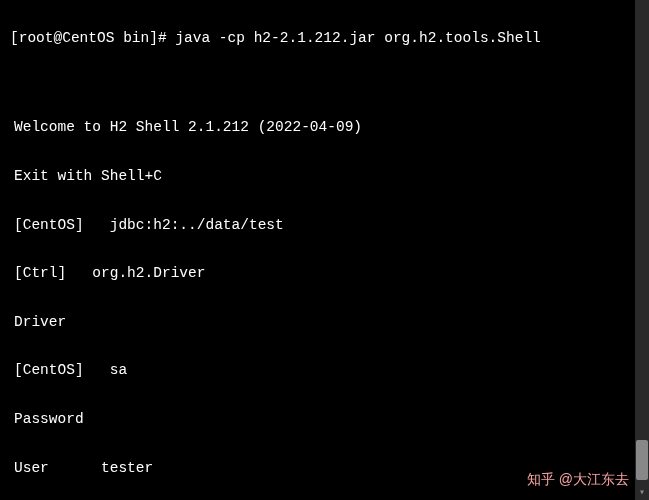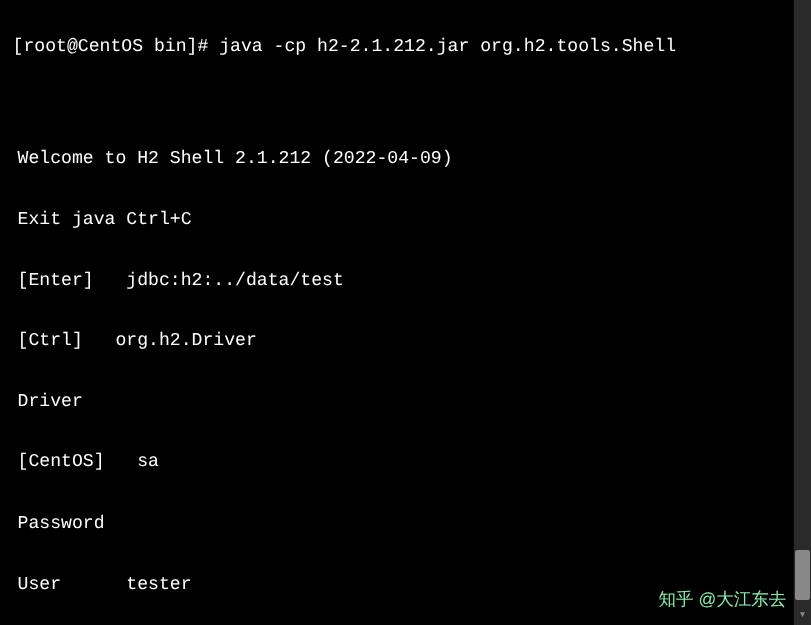--- a/index.html
+++ b/index.html
@@ -16,21 +16,21 @@
       position: relative;
     }
     .terminal { white-space: pre; }
     .prompt-line { margin-bottom: 4px; }
     .output-line { margin: 4px; }
     .blank-line { height: 1.4em; }
     .watermark {
       position: absolute;
       bottom: 10px;
       right: 20px;
-      color: #86efac;
+      color: #fca5a5;
       font-size: 14px;
       font-family: sans-serif;
     }
     .scrollbar {
       position: absolute;
       right: 0;
       top: 0;
       width: 14px;
       height: 100%;
       background: #2a2a2a;
@@ -55,22 +55,22 @@
       text-align: center;
     }
   </style>
 </head>
 <body>
 
 <div class="terminal">
 <div class="prompt-line">[<span>root</span>@<span>CentOS</span> <span>bin</span>]<span>#</span> <span>java -cp h2-2.1.212.jar org.h2.tools.Shell</span></div>
 <div class="blank-line"></div>
 <div class="output-line">Welcome to H2 Shell 2.1.212 (2022-04-09)</div>
-<div class="output-line">Exit java Ctrl+C</div>
-<div class="output-line">[Enter]   jdbc:h2:../data/test</div>
+<div class="output-line">Exit with Shell+C</div>
+<div class="output-line">[CentOS]   jdbc:h2:../data/test</div>
 <div class="output-line">[Ctrl]   org.h2.Driver</div>
 <div class="output-line">Driver</div>
 <div class="output-line">[CentOS]   sa</div>
 <div class="output-line">Password</div>
 <div class="output-line">User      tester</div>
 
 
 
 
 

